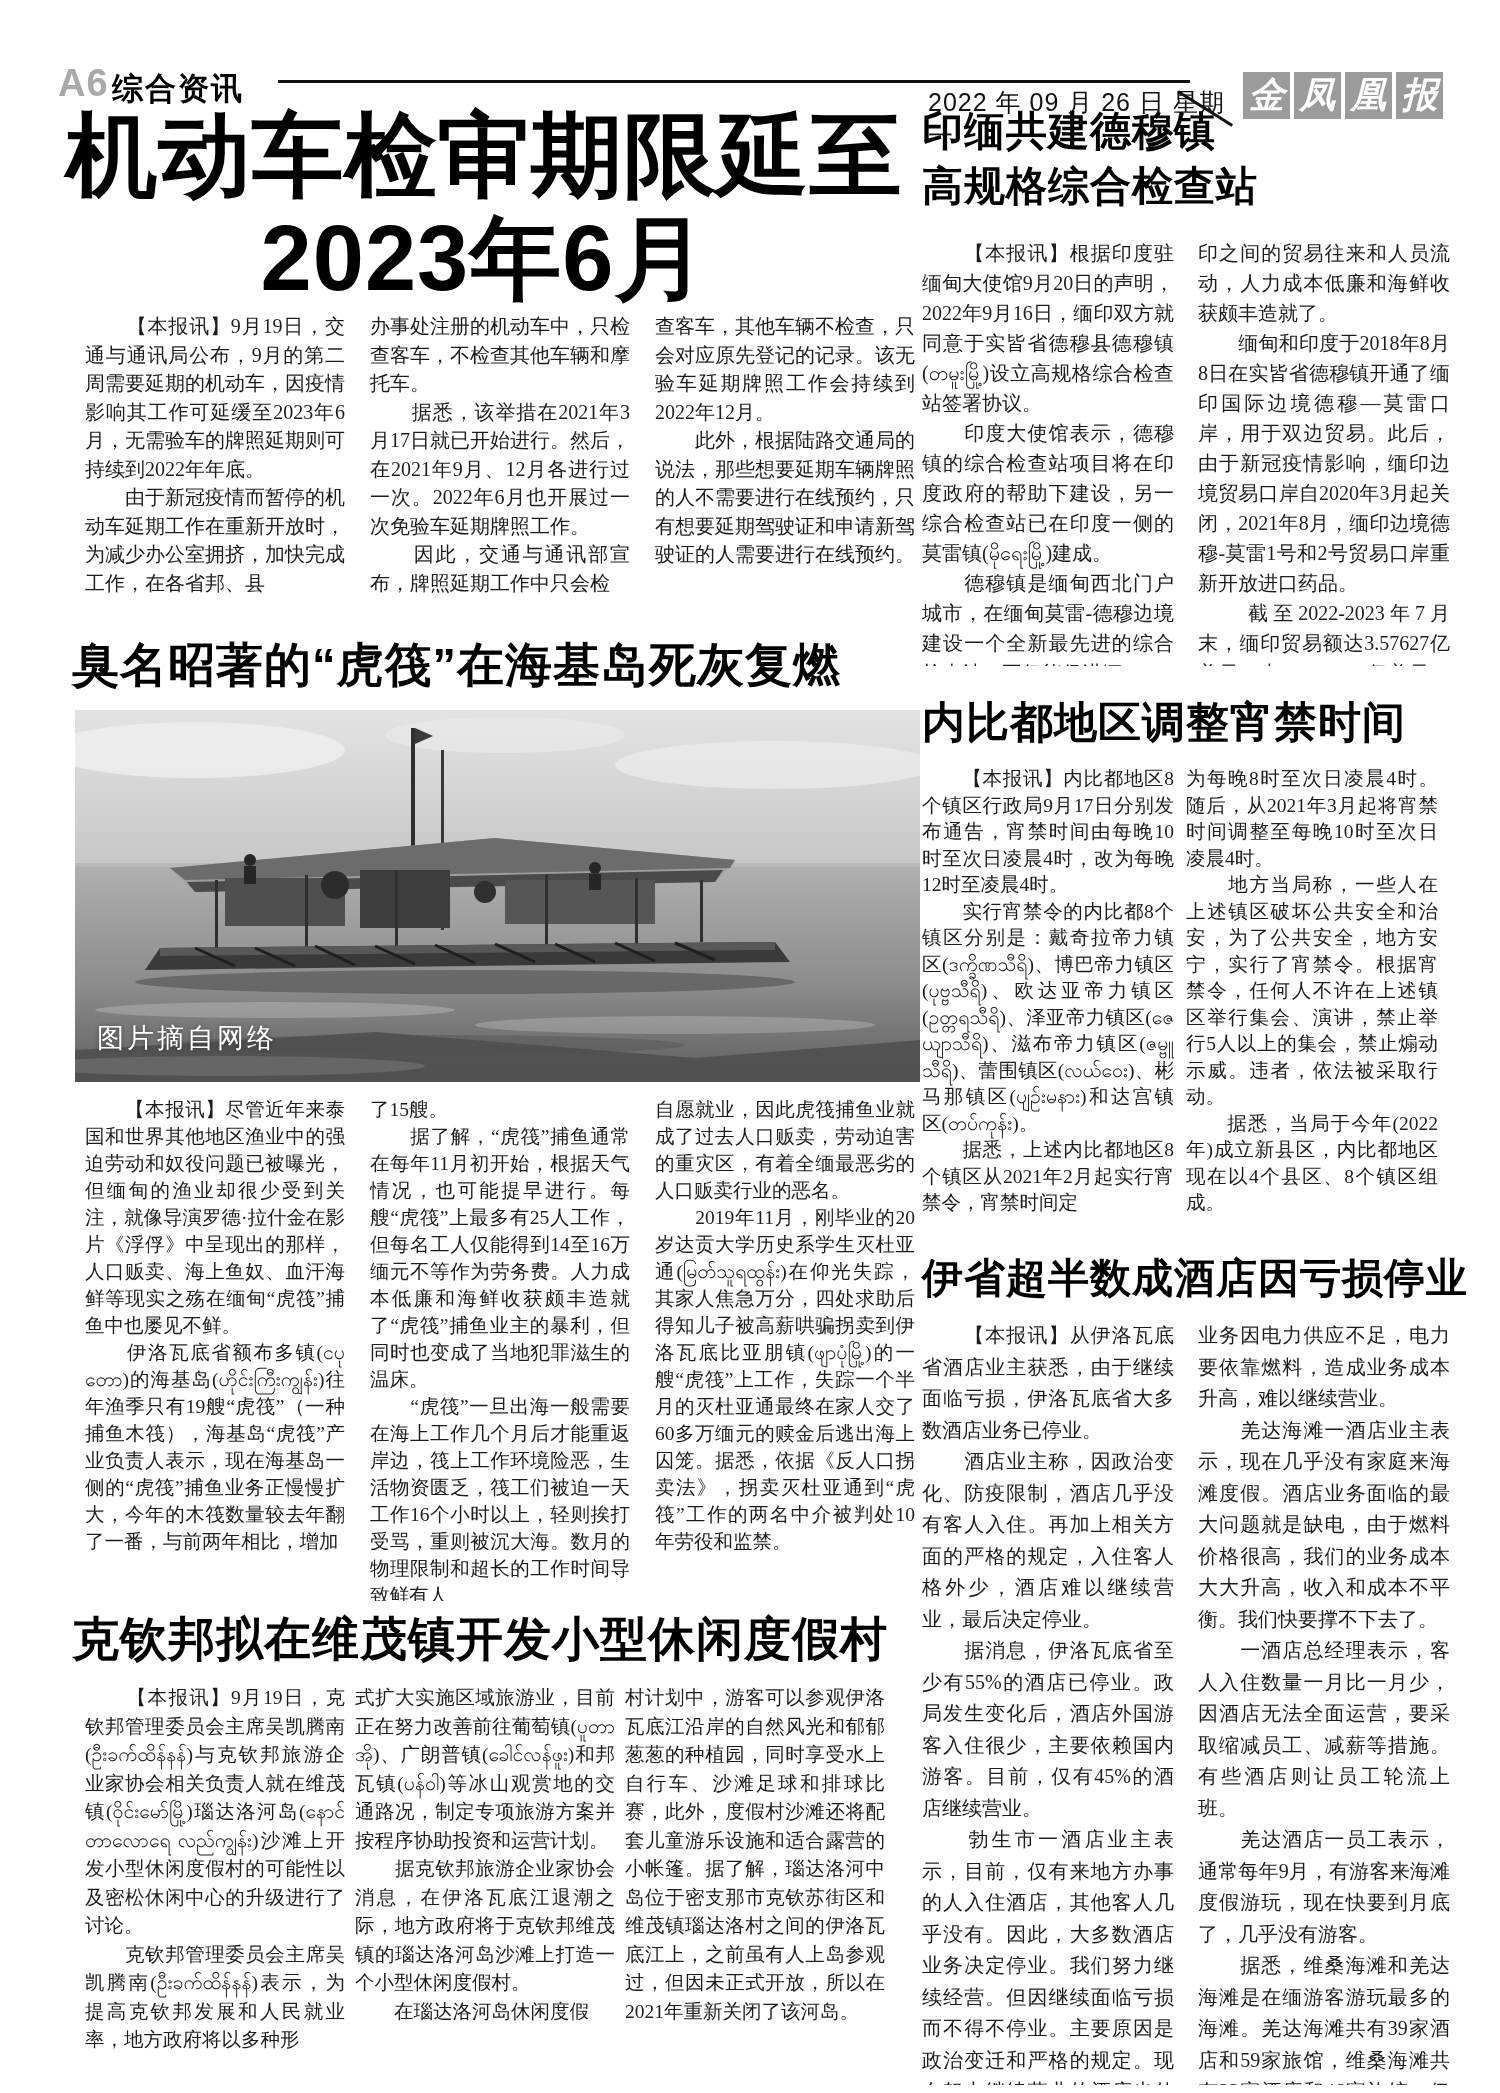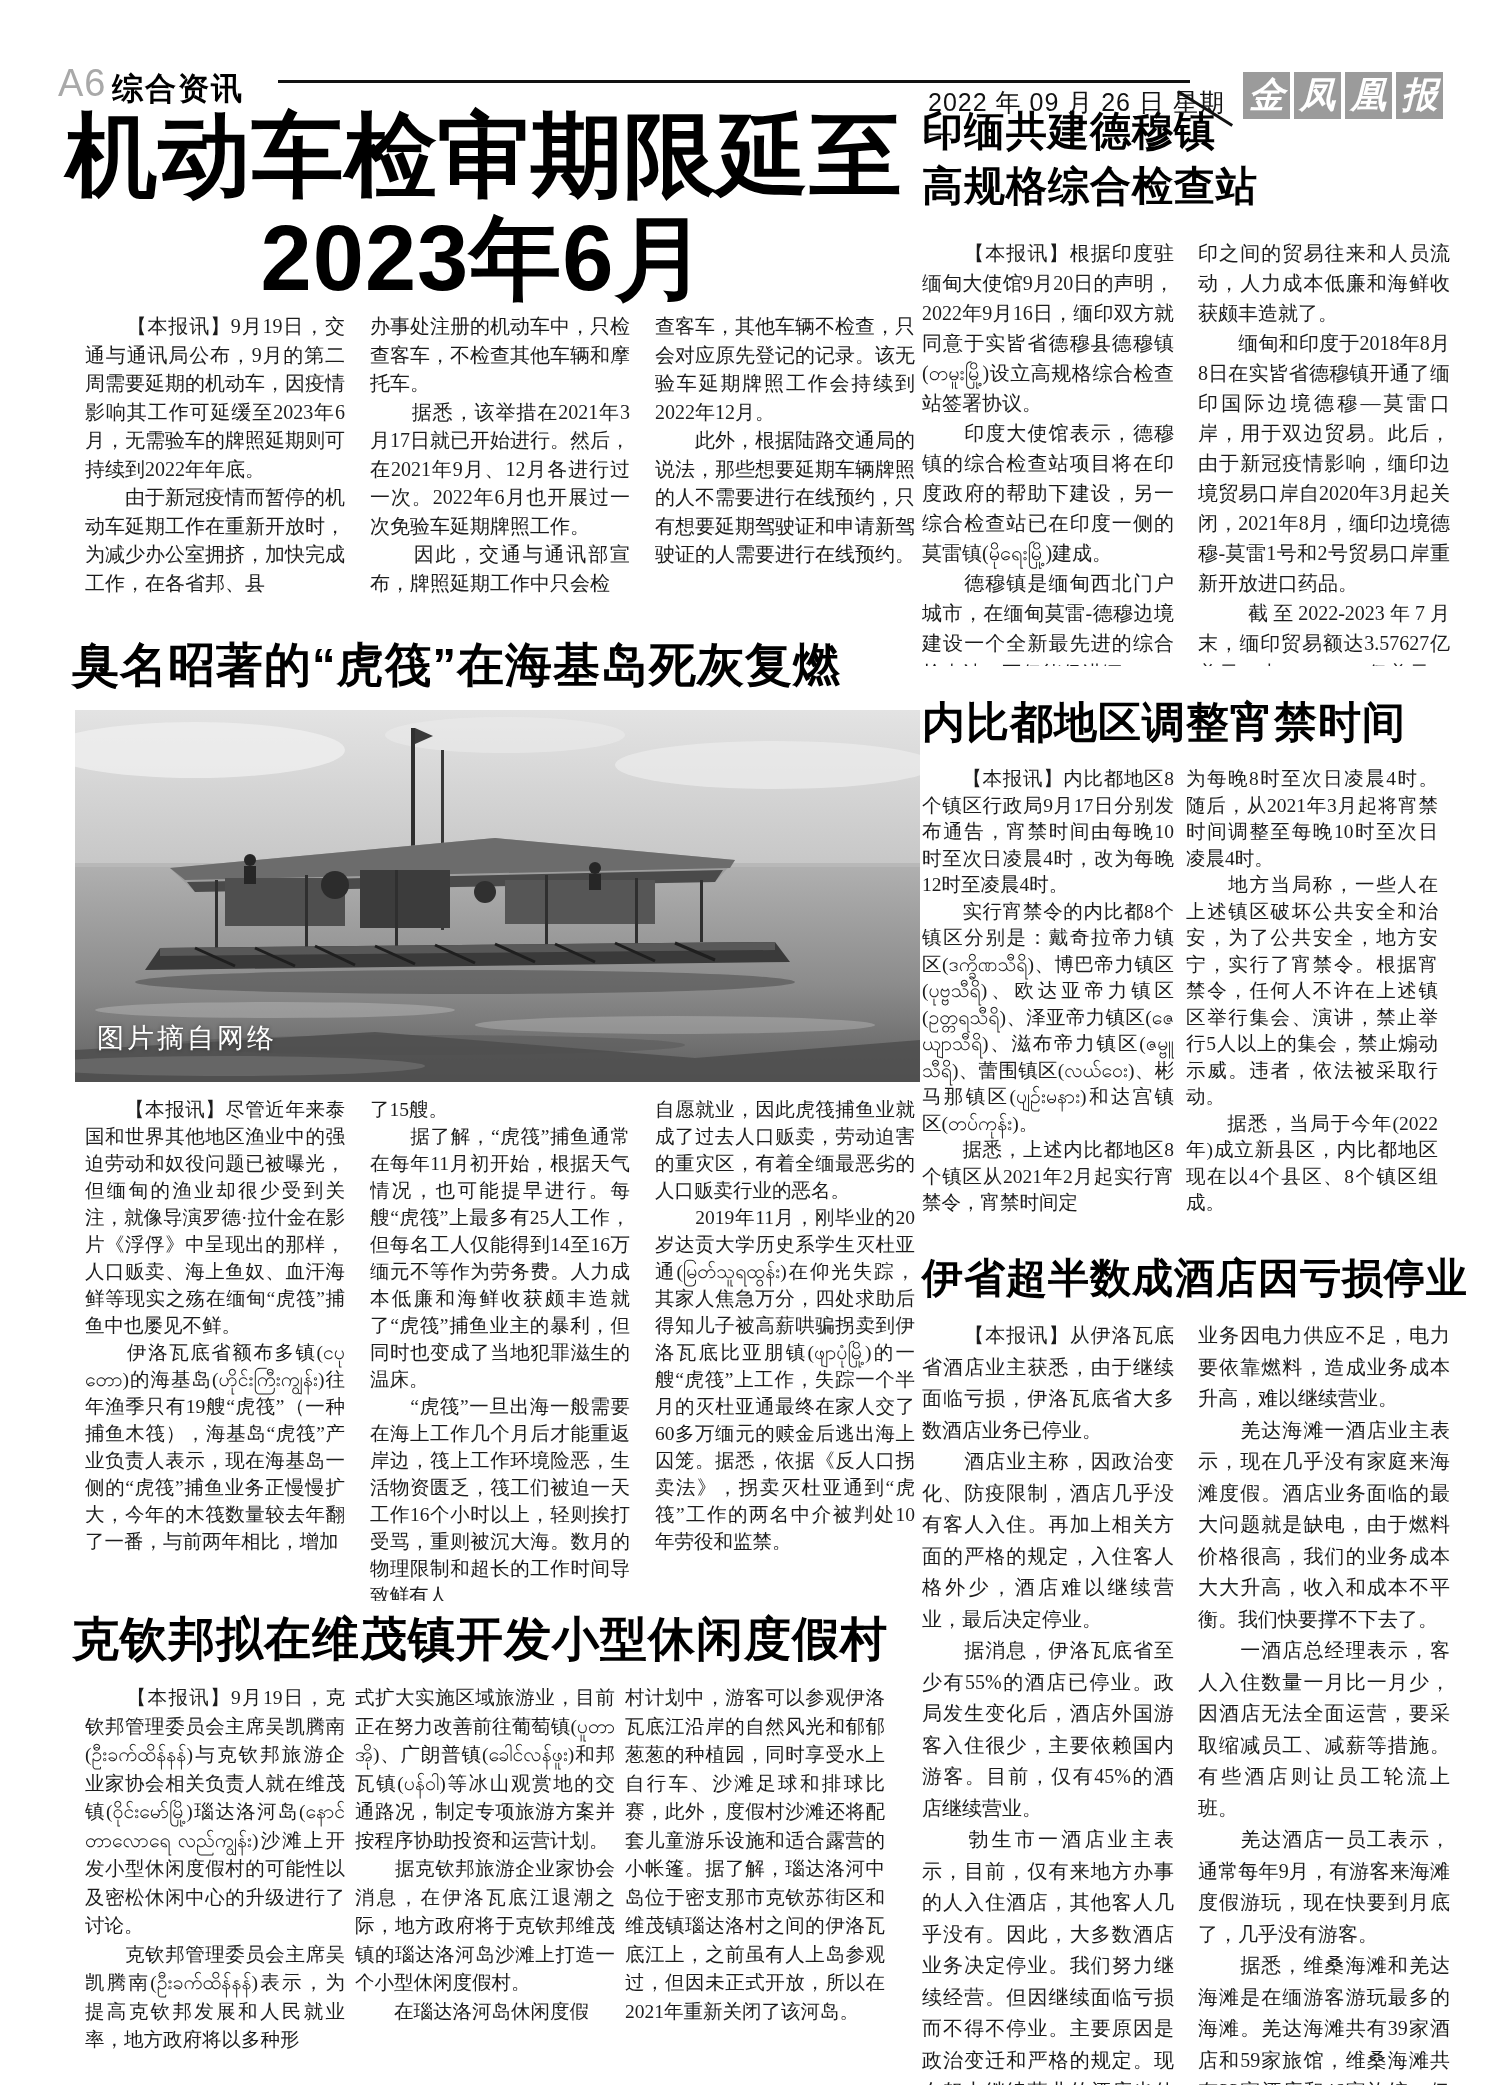--- a/index.html
+++ b/index.html
@@ -4,21 +4,21 @@
 <style>
   html,body{margin:0;padding:0;background:#e9e9e9;}
   .page{
     position:relative;width:1500px;height:2093px;margin:0 auto;
     background:#ffffff;overflow:hidden;
     font-family:"Liberation Serif","DejaVu Serif",serif;color:#151515;
   }
   
   .pageno{
     position:absolute;left:58px;top:62px;font-family:"Liberation Sans","DejaVu Sans",sans-serif;
-    font-size:38px;font-weight:400;color:#a9a9a9;letter-spacing:1px;
+    font-size:38px;font-weight:700;color:#a9a9a9;letter-spacing:1px;
   }
   .section-title{
     position:absolute;left:112px;top:68px;font-family:"Liberation Sans","DejaVu Sans",sans-serif;
     font-size:31px;font-weight:900;color:#000;letter-spacing:2px;text-align:right;
   }
   .head-rule{position:absolute;left:278px;top:80px;width:912px;height:3px;background:#111;}
   .head-slash{
     position:absolute;left:1178px;top:90px;width:64px;height:3px;background:#111;
     transform:rotate(32deg);transform-origin:left center;
   }

